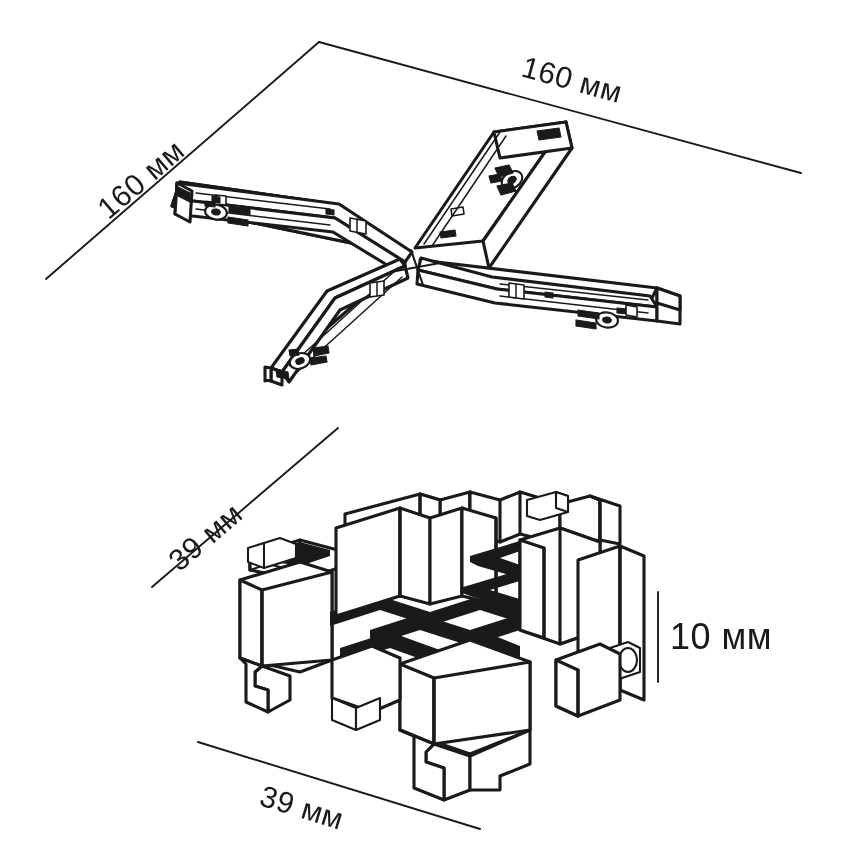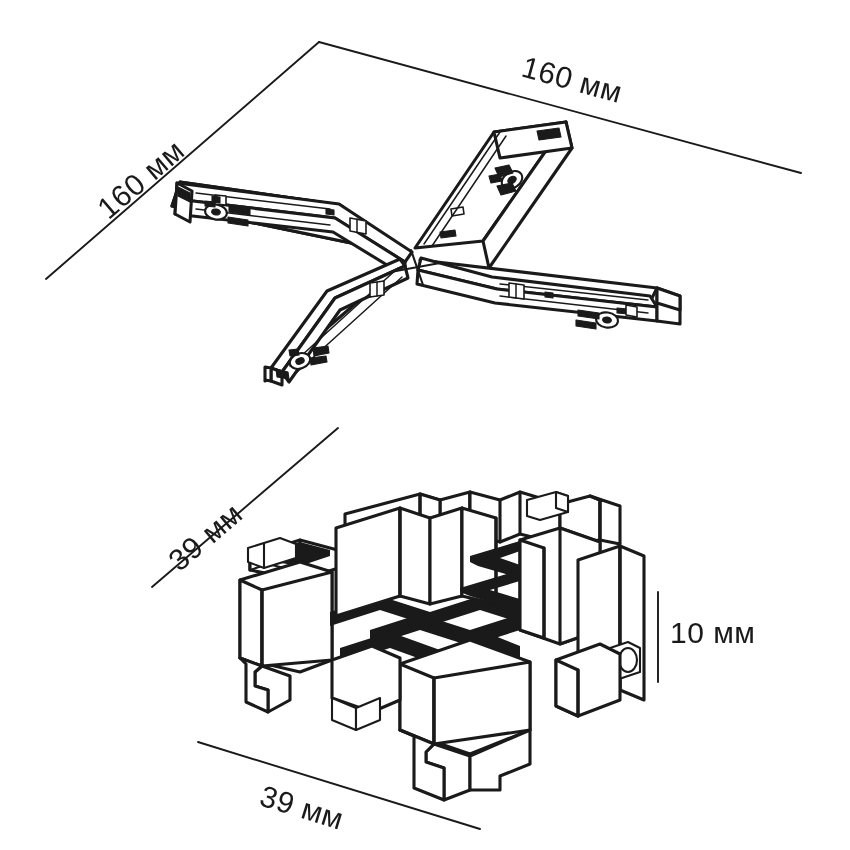--- a/index.html
+++ b/index.html
@@ -232,15 +232,15 @@
   </svg>
 
   <div class="dimlabel" style="left:527px; top:50px; font-size:30px; transform:rotate(15.3deg); transform-origin:left top;">160 мм</div>
 
   <div class="dimlabel" style="left:91px; top:200px; font-size:30px; transform:rotate(-40.5deg); transform-origin:left top;">160 мм</div>
 
   <div class="dimlabel" style="left:162px; top:552px; font-size:30px; transform:rotate(-40.5deg); transform-origin:left top;">39 мм</div>
 
   <div class="dimlabel" style="left:266px; top:779px; font-size:30px; transform:rotate(17deg); transform-origin:left top;">39 мм</div>
 
-  <div class="dimlabel" style="left:670px; top:616px; font-size:30px;">10 мм</div>
+  <div class="dimlabel" style="left:670px; top:616px; font-size:36px;">10 мм</div>
 
 </div>
 
 </body></html>

